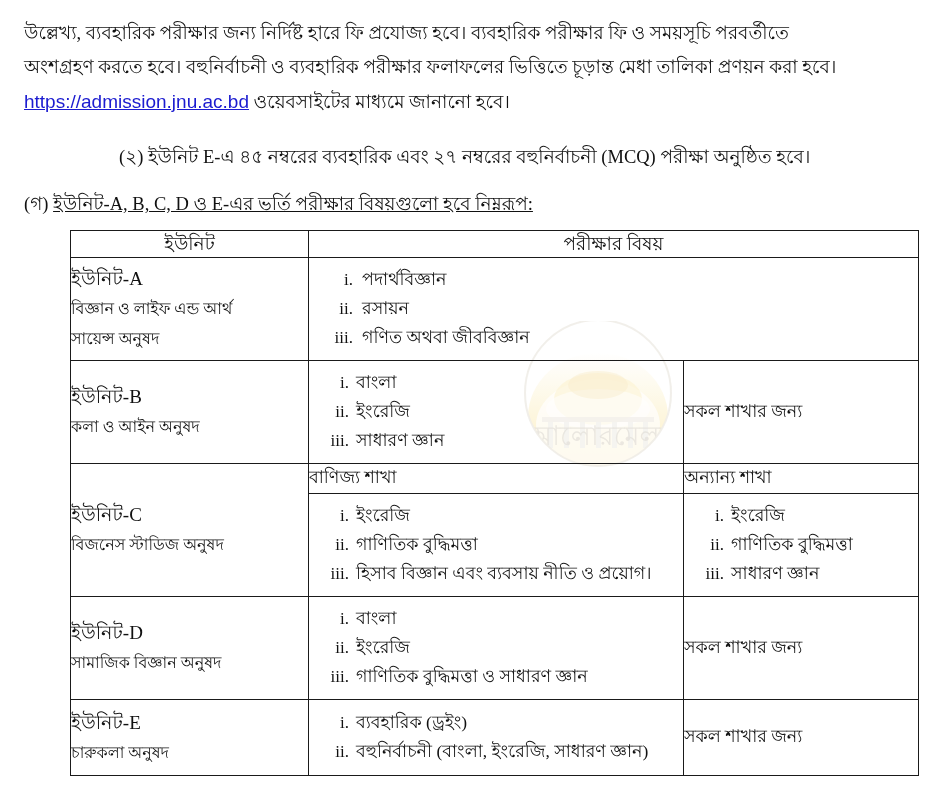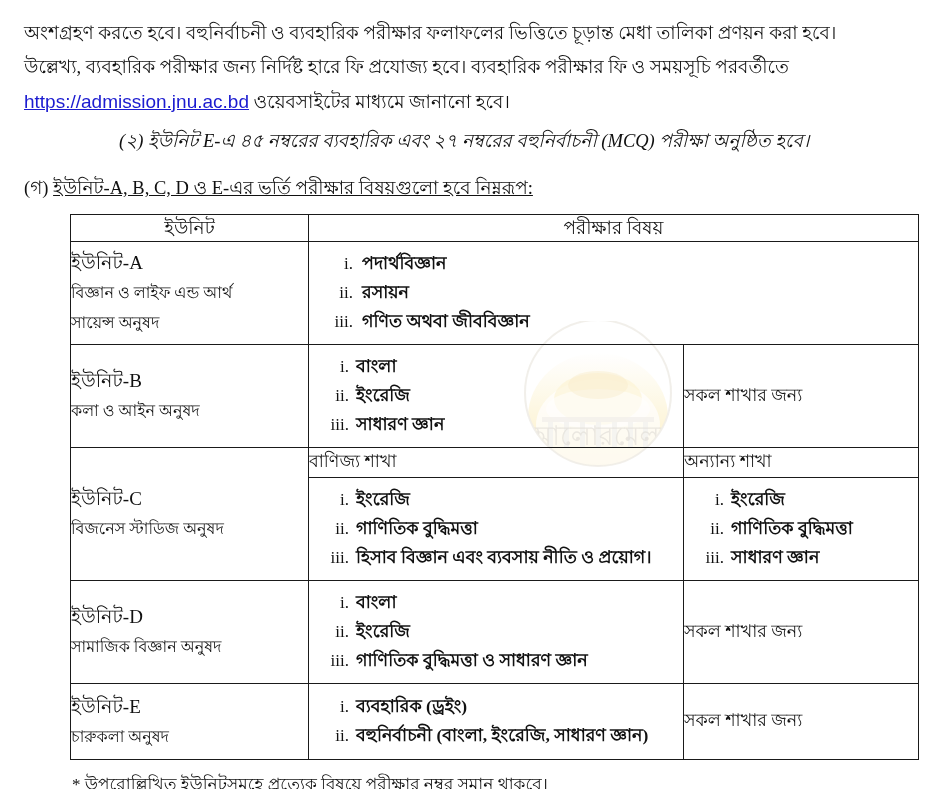--- a/index.html
+++ b/index.html
@@ -46,22 +46,21 @@
   .intro p {
     margin: 0 0 3px 0;
     font-size: 18.5px;
     line-height: 31px;
     text-align: justify;
     text-justify: inter-word;
   }
   .intro p.nojust { text-align: left; }
   .intro p.indent {
     text-indent: 95px;
-    margin-top: 8px;
-    font-style: italic;
+    margin-top: 24px;
   }
   .lnk {
     color: #1b1bd0;
     text-decoration: underline;
     font-family: "Liberation Sans", "DejaVu Sans", sans-serif;
     font-size: 19px;
   }
 
   
   .sec-line {
@@ -146,21 +145,21 @@
   }
   ol.rn li .num {
     flex: 0 0 auto;
     width: 44px;
     text-align: right;
     padding-right: 9px;
     font-family: "Liberation Serif", "DejaVu Serif", serif;
     font-size: 17px;
   }
   ol.rn.narrow li .num { width: 40px; padding-right: 7px; }
-  ol.rn li .txt { flex: 1 1 auto; font-weight: bold; }
+  ol.rn li .txt { flex: 1 1 auto; }
 
   
   .footnote {
     position: relative;
     z-index: 2;
     padding: 12px 0 0 72px;
     font-size: 17px;
     line-height: 26px;
   }
 </style>
@@ -199,22 +198,22 @@
           <rect x="141" y="101" width="5" height="26"></rect>
         </g>
         <ellipse cx="96" cy="64" rx="30" ry="14" fill="#f4dca0" opacity="0.45"></ellipse>
         <text x="96" y="124" text-anchor="middle" font-family="Liberation Sans, DejaVu Sans, sans-serif" font-size="27" fill="#cfc9bd" opacity="0.75">আলোরমেলা</text>
       </g>
       <circle cx="96" cy="72" r="73" fill="none" stroke="#e2ddd2" stroke-width="2" opacity="0.85"></circle>
     </svg>
   </div>
 
   <div class="intro">
+    <p>উল্লেখ্য, ব্যবহারিক পরীক্ষার জন্য নির্দিষ্ট হারে ফি প্রযোজ্য হবে। ব্যবহারিক পরীক্ষার ফি ও সময়সূচি পরবর্তীতে</p>
     <p>অংশগ্রহণ করতে হবে। বহুনির্বাচনী ও ব্যবহারিক পরীক্ষার ফলাফলের ভিত্তিতে চূড়ান্ত মেধা তালিকা প্রণয়ন করা হবে।</p>
-    <p>উল্লেখ্য, ব্যবহারিক পরীক্ষার জন্য নির্দিষ্ট হারে ফি প্রযোজ্য হবে। ব্যবহারিক পরীক্ষার ফি ও সময়সূচি পরবর্তীতে</p>
     <p class="nojust"><a class="lnk" href="#">https://admission.jnu.ac.bd</a><span> ওয়েবসাইটের মাধ্যমে জানানো হবে।</span></p>
     <p class="indent nojust">(২) ইউনিট E-এ ৪৫ নম্বরের ব্যবহারিক এবং ২৭ নম্বরের বহুনির্বাচনী (MCQ) পরীক্ষা অনুষ্ঠিত হবে।</p>
   </div>
 
   <div class="sec-line"><span>(গ) </span><span class="uline">ইউনিট-A, B, C, D ও E-এর ভর্তি পরীক্ষার বিষয়গুলো হবে নিম্নরূপ:</span></div>
 
   <div class="tbl-wrap">
     <table class="subj">
       <colgroup>
         <col class="c-unit">

